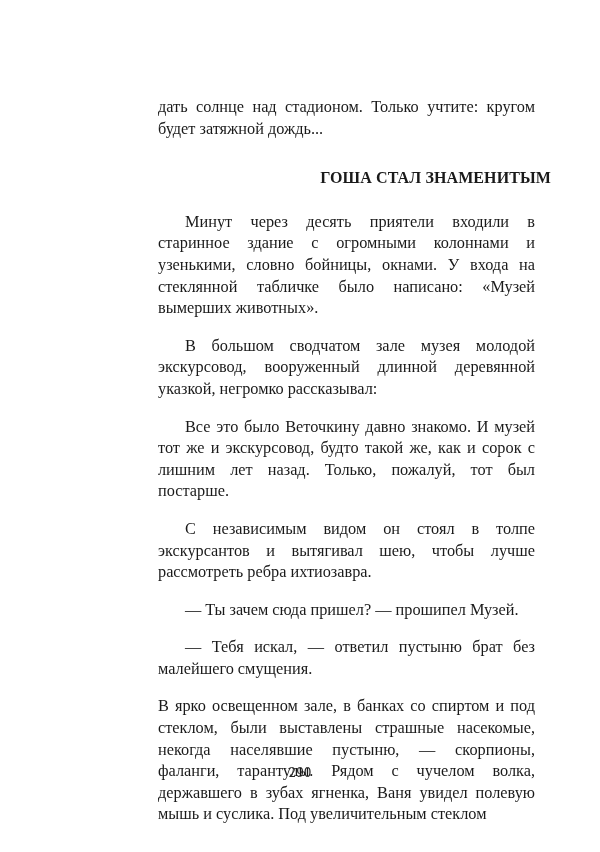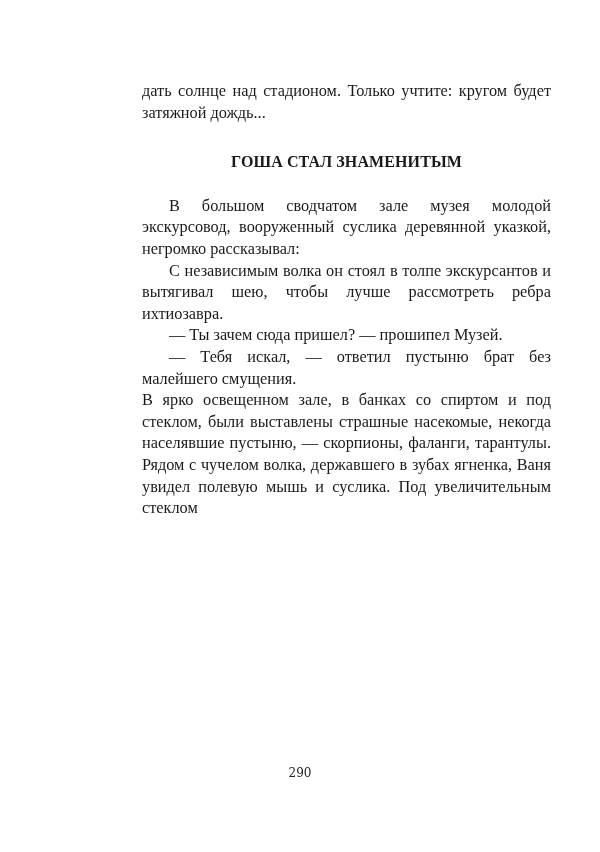--- a/index.html
+++ b/index.html
@@ -17,30 +17,30 @@
       position: absolute;
       left: 142px;
       top: 80px;
       width: 409px;
       font-family: "Liberation Serif", "DejaVu Serif", serif;
       font-size: 16.3px;
       line-height: 21.6px;
       color: #1a1a1a;
     }
     .p {
-      margin: 0;
+      margin: 16px;
       text-align: justify;
       text-align-last: left;
     }
     .indent {
       text-indent: 27px;
     }
     .heading {
       margin: 28px 0 22px 0;
-      text-align: center;
+      text-align: right;
       font-weight: bold;
       font-size: 16px;
       letter-spacing: 0.1px;
       line-height: 21.6px;
     }
     .page-number {
       position: absolute;
       left: 0;
       width: 600px;
       top: 766px;
@@ -52,21 +52,23 @@
   </style>
 </head>
 <body>
 
 <div class="page">
 
   <p class="p">дать солнце над стадионом. Только учтите: кругом будет затяжной дождь...</p>
 
   <h2 class="heading">ГОША СТАЛ ЗНАМЕНИТЫМ</h2>
 
-  <p class="p indent">В большом сводчатом зале музея молодой экскурсовод, вооруженный суслика деревянной указкой, негромко рассказывал:</p>
-  <p class="p indent">С независимым волка он стоял в толпе экскурсантов и вытягивал шею, чтобы лучше рассмотреть ребра ихтиозавра.</p>
+  <p class="p indent">Минут через десять приятели входили в старинное здание с огромными колоннами и узенькими, словно бойницы, окнами. У входа на стеклянной табличке было написано: «Музей вымерших животных».</p>
+  <p class="p indent">В большом сводчатом зале музея молодой экскурсовод, вооруженный длинной деревянной указкой, негромко рассказывал:</p>
+  <p class="p indent">Все это было Веточкину давно знакомо. И музей тот же и экскурсовод, будто такой же, как и сорок с лишним лет назад. Только, пожалуй, тот был постарше.</p>
+  <p class="p indent">С независимым видом он стоял в толпе экскурсантов и вытягивал шею, чтобы лучше рассмотреть ребра ихтиозавра.</p>
   <p class="p indent">— Ты зачем сюда пришел? — прошипел Музей.</p>
   <p class="p indent">— Тебя искал, — ответил пустыню брат без малейшего смущения.</p>
   <p class="p">В ярко освещенном зале, в банках со спиртом и под стеклом, были выставлены страшные насекомые, некогда населявшие пустыню, — скорпионы, фаланги, тарантулы. Рядом с чучелом волка, державшего в зубах ягненка, Ваня увидел полевую мышь и суслика.  Под увеличительным  стеклом</p>
 
 </div>
 
 <div class="page-number">290</div>
 
 </body></html>

